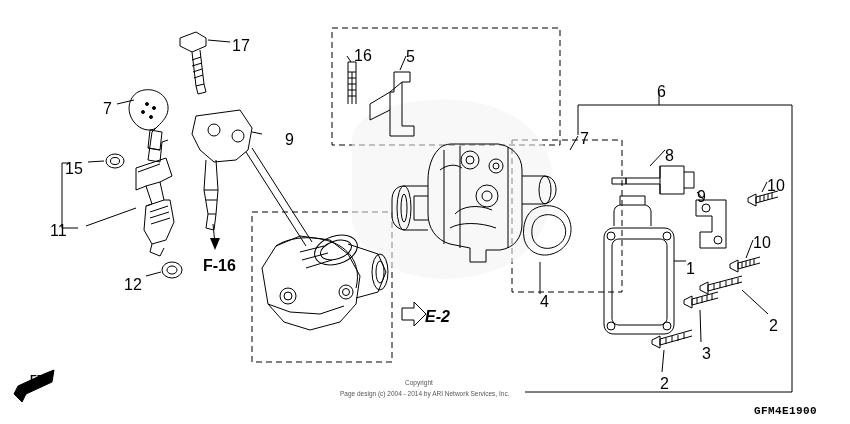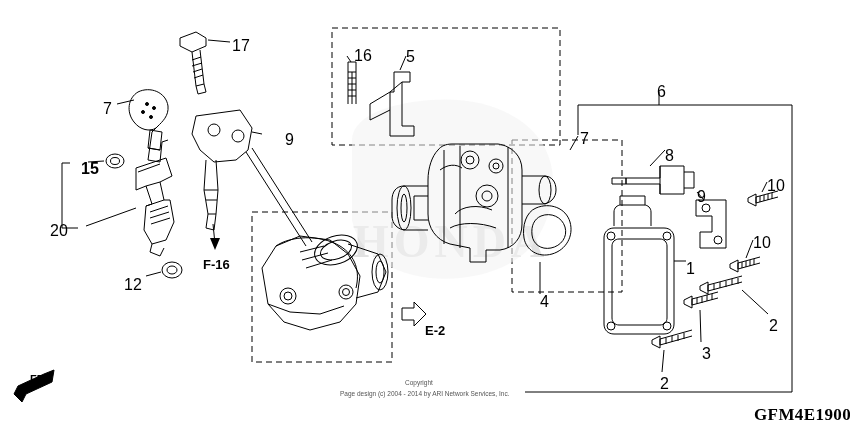--- a/index.html
+++ b/index.html
@@ -25,26 +25,26 @@
   .lbl {
     position: absolute;
     font-family: "Liberation Sans", sans-serif;
     font-size: 16px;
     color: #000000;
     white-space: nowrap;
     line-height: 1;
   }
   .lbl-b {
     font-weight: bold;
-    font-size: 13px;
+    font-size: 16px;
   }
   .code {
     position: absolute;
-    font-family: Liberation Serif, serif;
-    font-size: 17px;
+    font-family: Liberation Mono, monospace;
+    font-size: 11px;
     font-weight: bold;
     letter-spacing: .4px;
     color: #000;
   }
   .copy {
     position: absolute;
     font-family: "Liberation Sans", sans-serif;
     color: #555;
     white-space: nowrap;
   }
@@ -56,21 +56,20 @@
     letter-spacing: 5px;
     color: #e2e2e2;
     user-select: none;
   }
 </style>
 </head>
 <body>
 
 <div id="page">
 
-  <div class="wm" style="left:353px; top:215px;">HONDA</div>
 
   <svg width="850" height="424" viewBox="0 0 850 424">
     <g fill="none" stroke="#000" stroke-width="1">
 
       <rect x="332" y="28" width="228" height="117" stroke-dasharray="6,4"></rect>
       <rect x="252" y="212" width="140" height="150" stroke-dasharray="6,4"></rect>
       <rect x="512" y="140" width="110" height="152" stroke-dasharray="6,4"></rect>
 
       <path d="M578,105 L792,105 L792,392 L525,392" stroke-width="1"></path>
       <path d="M578,105 L578,135"></path>
@@ -262,39 +261,39 @@
 
       <path d="M659,92 L659,105"></path>
       <path d="M578,136 L570,150"></path>
 
     </g>
   </svg>
 
   <div class="lbl" style="left:232px; top:38px;">17</div>
   <div class="lbl" style="left:103px; top:101px;">7</div>
   <div class="lbl" style="left:285px; top:132px;">9</div>
-  <div class="lbl" style="left:81px; top:161px;font-weight:bold;">15</div>
-  <div class="lbl" style="left:50px; top:223px;">20</div>
+  <div class="lbl" style="left:65px; top:161px;">15</div>
+  <div class="lbl" style="left:50px; top:223px;">11</div>
   <div class="lbl" style="left:124px; top:277px;">12</div>
   <div class="lbl" style="left:354px; top:48px;">16</div>
   <div class="lbl" style="left:406px; top:49px;">5</div>
   <div class="lbl" style="left:657px; top:84px;">6</div>
   <div class="lbl" style="left:580px; top:131px;">7</div>
   <div class="lbl" style="left:665px; top:148px;">8</div>
   <div class="lbl" style="left:697px; top:189px;">9</div>
   <div class="lbl" style="left:767px; top:178px;">10</div>
   <div class="lbl" style="left:753px; top:235px;">10</div>
   <div class="lbl" style="left:686px; top:261px;">1</div>
   <div class="lbl" style="left:540px; top:294px;">4</div>
   <div class="lbl" style="left:769px; top:318px;">2</div>
   <div class="lbl" style="left:702px; top:346px;">3</div>
   <div class="lbl" style="left:660px; top:376px;">2</div>
 
   <div class="lbl lbl-b" style="left:203px; top:258px;">F-16</div>
-  <div class="lbl lbl-b" style="left:425px; top:324px;">E-2</div>
+  <div class="lbl lbl-b" style="left:425px; top:309px;font-style:italic;">E-2</div>
 
   <div class="lbl lbl-b" style="left:30px; top:374px; font-size:11px;">FR.</div>
 
   <div class="copy" style="left:405px; top:379px; font-size:6.5px;">Copyright</div>
   <div class="copy" style="left:340px; top:390px; font-size:6.5px;">Page design (c) 2004 - 2014 by ARI Network Services, Inc.</div>
 
   <div class="code" style="left:754px; top:405px;">GFM4E1900</div>
 
 </div>
 

